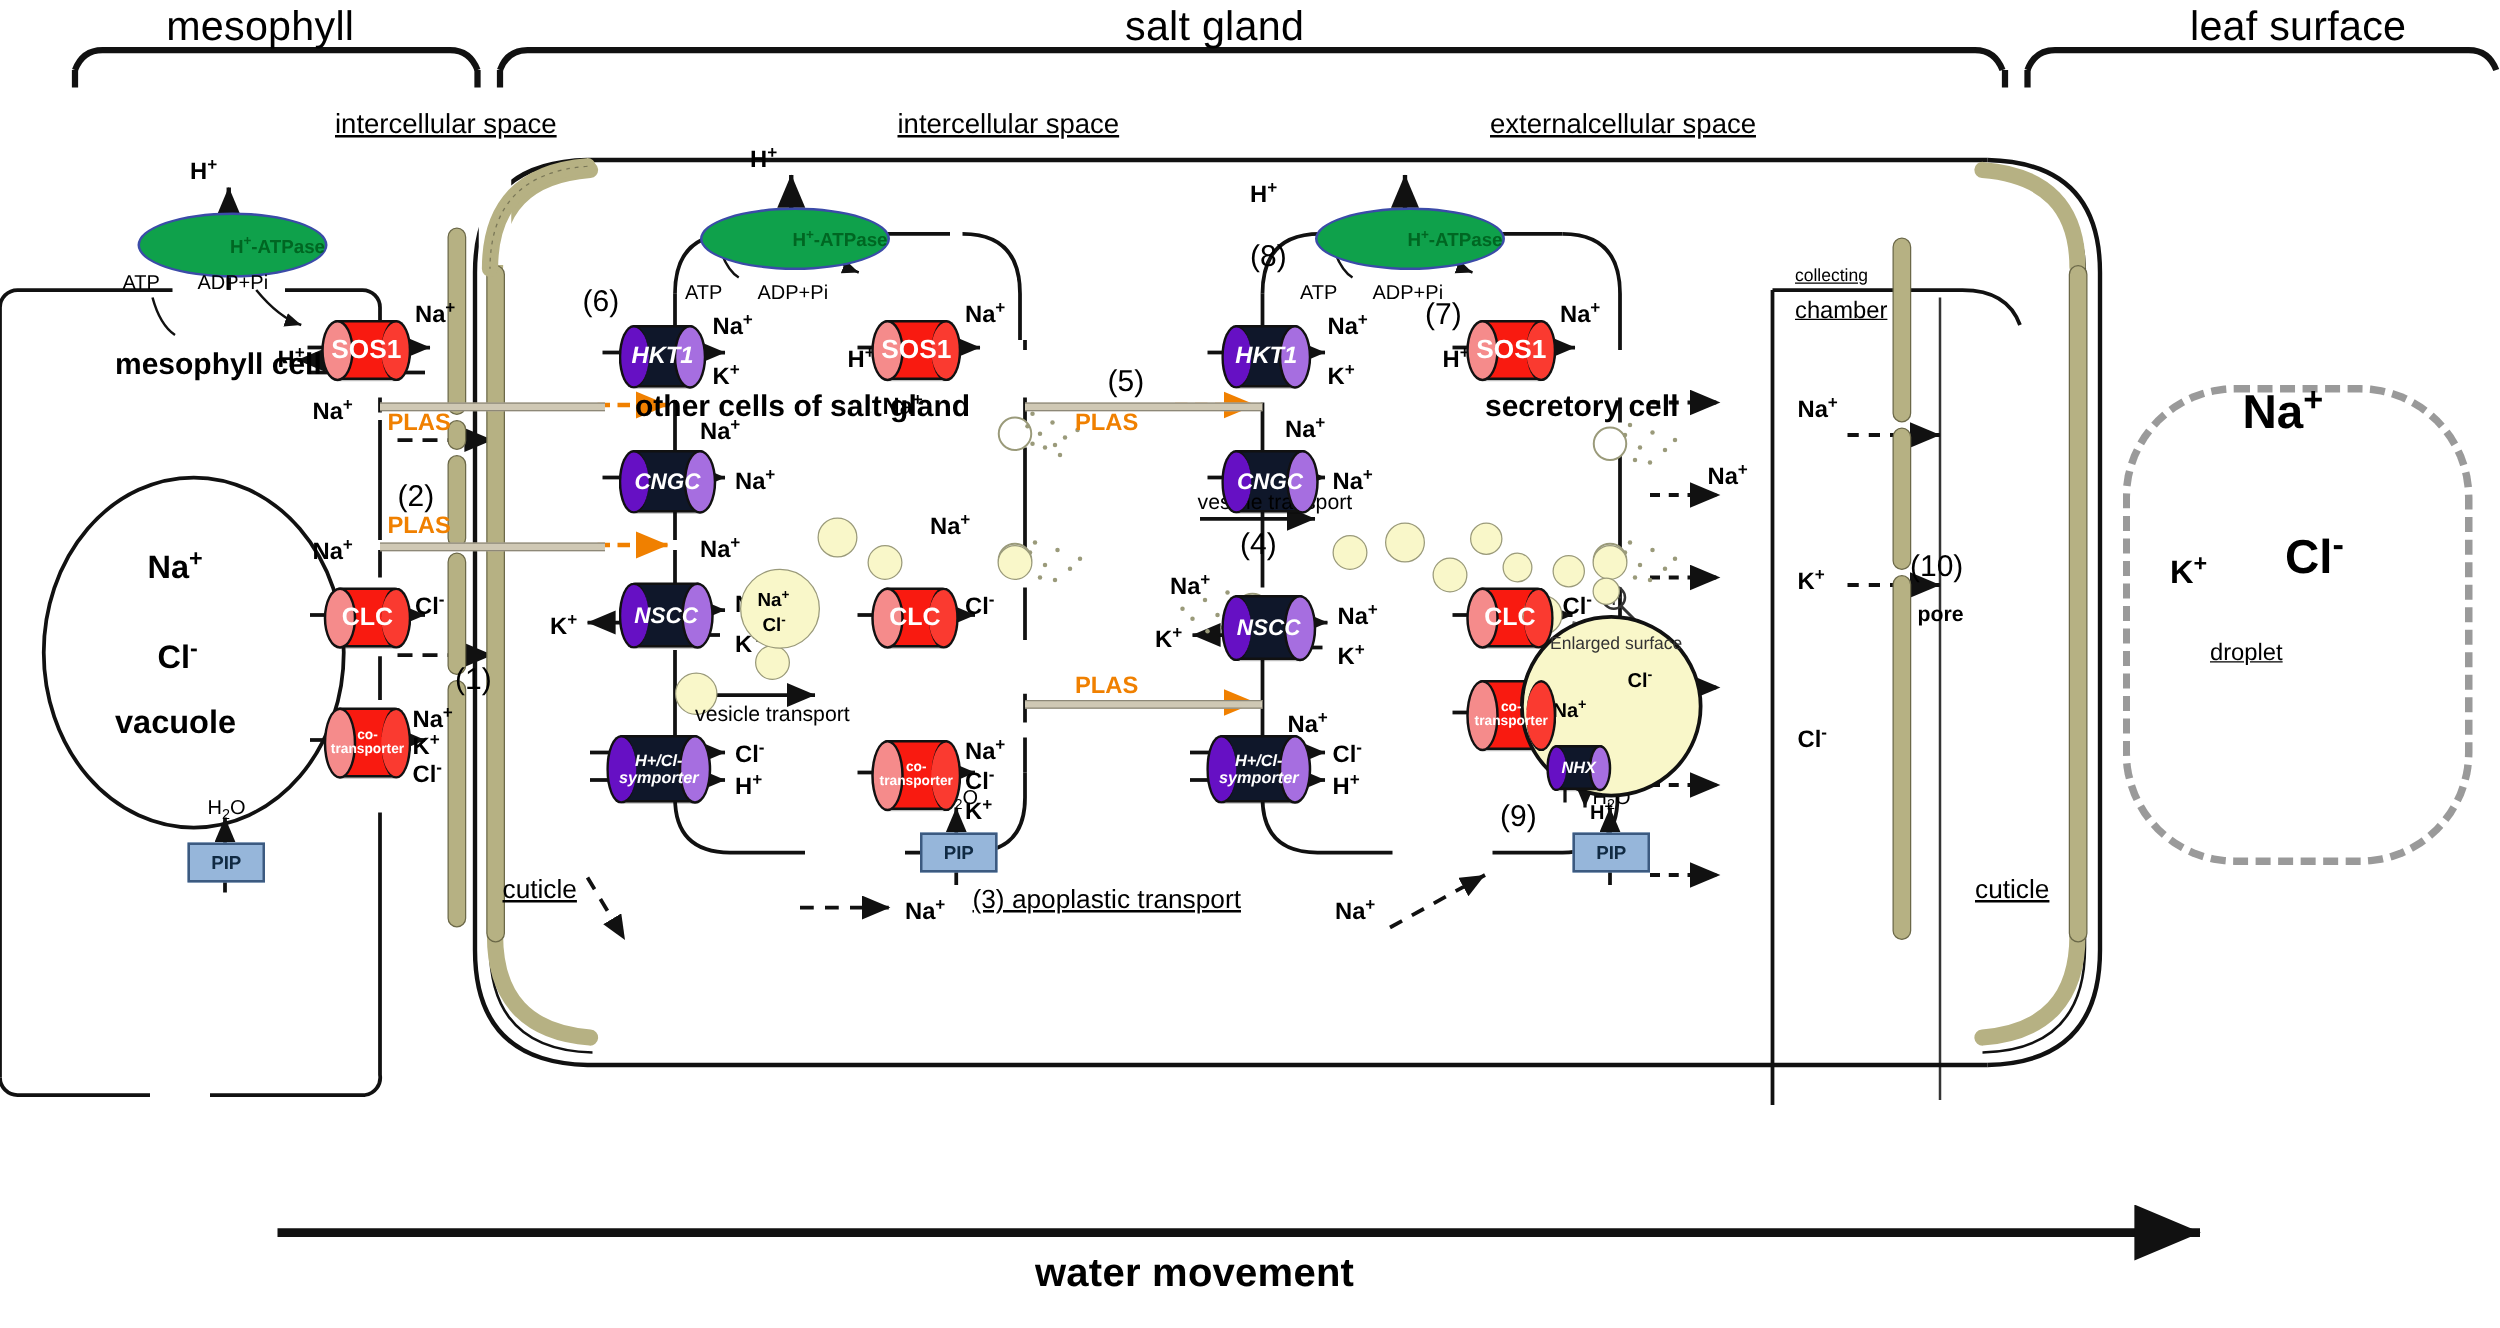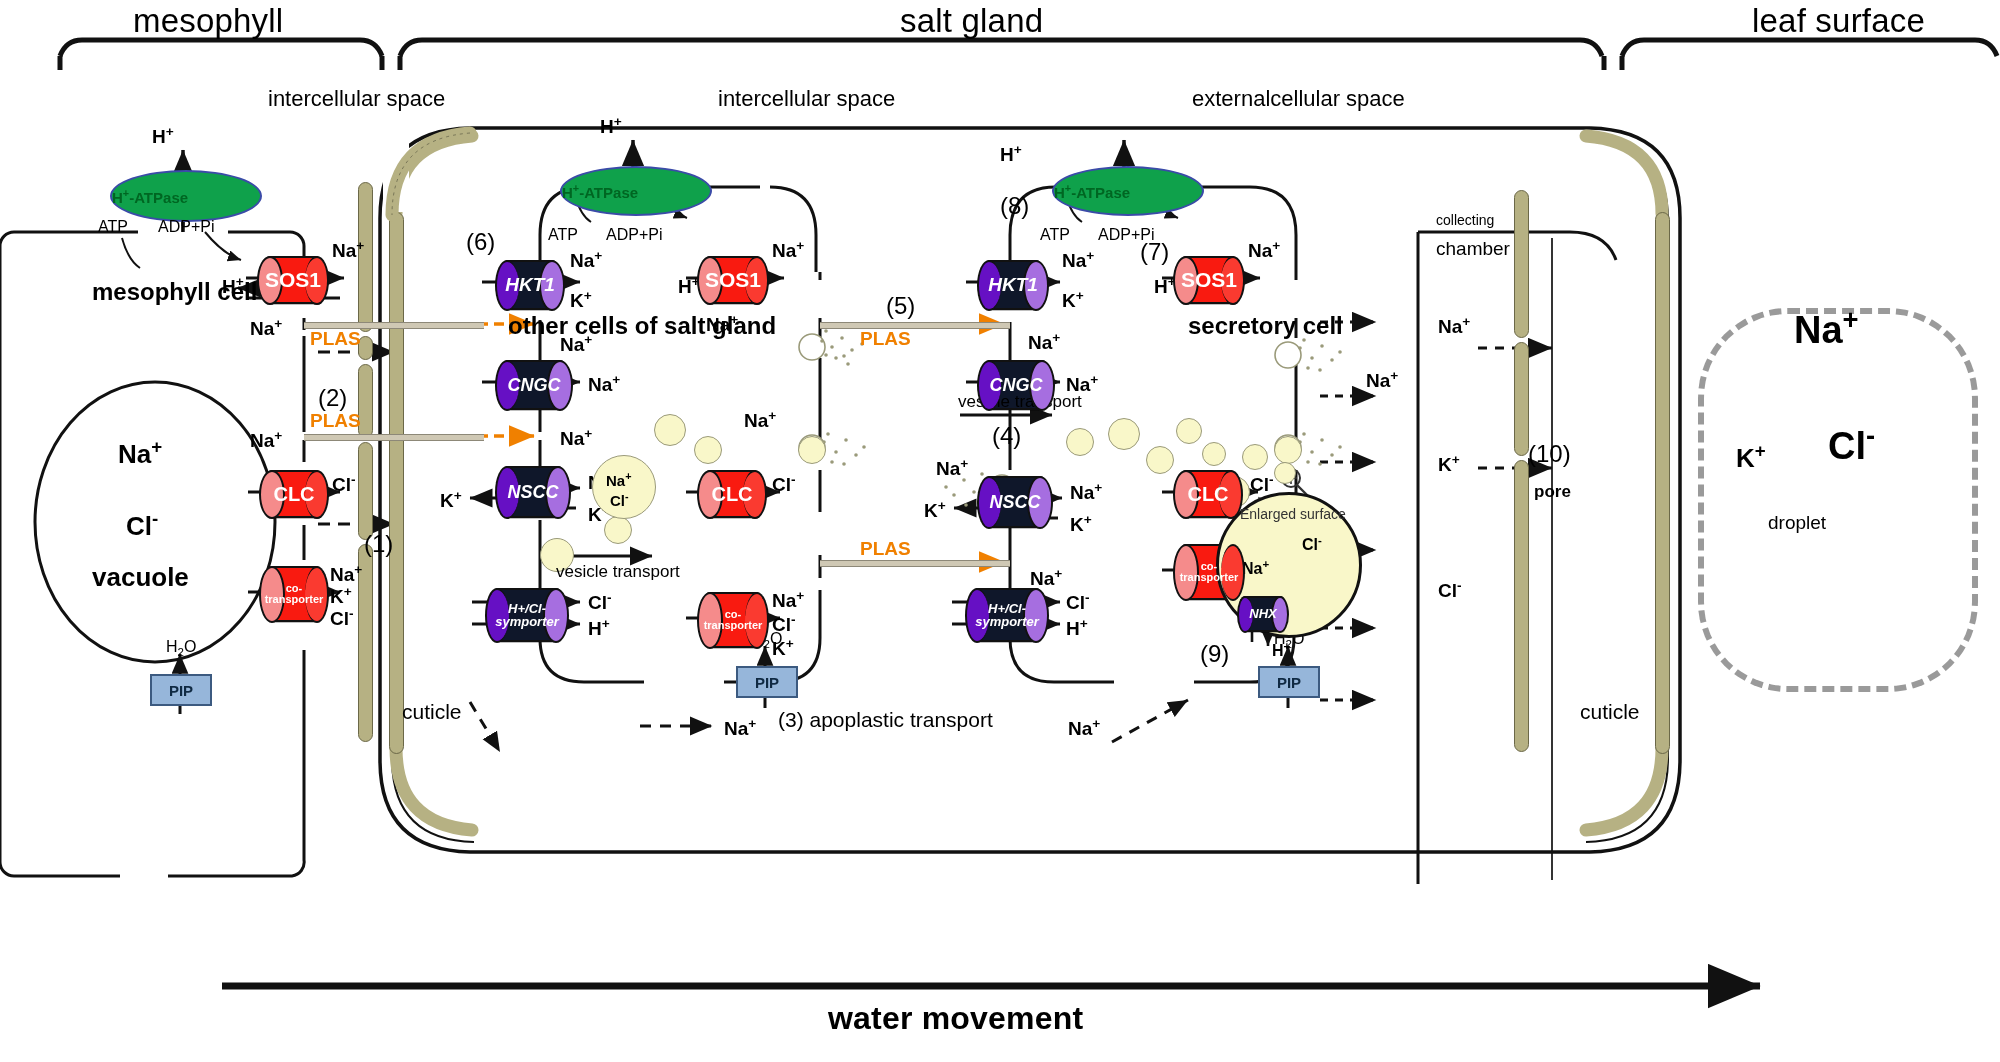--- a/index.html
+++ b/index.html
@@ -3,21 +3,21 @@
 <meta charset="utf-8">
 <style>
   html,body{margin:0;padding:0;background:#fff;}
   body{width:2000px;height:1062px;position:relative;overflow:hidden;
        font-family:"Liberation Sans", sans-serif;color:#000;}
   .abs{position:absolute;}
   .lbl{position:absolute;white-space:nowrap;font-weight:bold;}
   .lbl.norm{font-weight:normal;}
   
   .region-title{font-size:33px;font-weight:normal;letter-spacing:.2px;}
-  .space-title{font-size:22px;font-weight:normal;}
+  .space-title{font-size:22px;font-weight:normal;text-decoration:underline;}
   
   .cell-name{font-size:24px;font-weight:bold;}
   .ion{font-size:19px;font-weight:bold;}
   .ion-sm{font-size:16px;font-weight:bold;}
   .ion-big{font-size:38px;font-weight:bold;}
   .ion-med{font-size:26px;font-weight:bold;}
   .num{font-size:24px;font-weight:normal;}
   .plas{font-size:19px;font-weight:bold;color:#F08000;}
   .thin{font-size:16px;font-weight:normal;}
   .thin-b{font-size:17px;font-weight:bold;}
@@ -35,21 +35,21 @@
             border:2.5px solid #111;border-radius:50%/50%;}
   .cyl .txt{position:relative;z-index:3;}
   .cyl.red{background:#F91A10;}
   .cyl.red .cap{background:#F58B8B;z-index:2;}
   .cyl.red .cap2{background:#FA3A30;z-index:1;border-left:none;}
   .cyl.pur{background:#0f172a;font-style:italic;}
   .cyl.pur .cap{background:#6610C4;z-index:1;border-right:none;}
   .cyl.pur .cap2{background:#A66EE0;z-index:2;}
   
   .atpase{position:absolute;background:#0FA14B;border:2.5px solid #3B4BA8;
-          border-radius:50%;display:flex;align-items:center;justify-content:flex-start;
+          border-radius:50%;display:flex;align-items:center;justify-content:flex-end;
           color:#062;font-size:15px;font-weight:bold;}
   
   .pip{position:absolute;background:#96B6DA;border:2px solid #3C5A80;
        display:flex;align-items:center;justify-content:center;
        color:#102A43;font-size:15px;font-weight:bold;}
   
   .ves{position:absolute;background:#F9F7C9;border:1.6px solid #9a9a7a;border-radius:50%;}
   .ves.big{background:#F9F7C9;border:3px solid #111;}
   
   .cut{position:absolute;background:#B6B183;border:1.6px solid #6b6848;border-radius:8px;}

